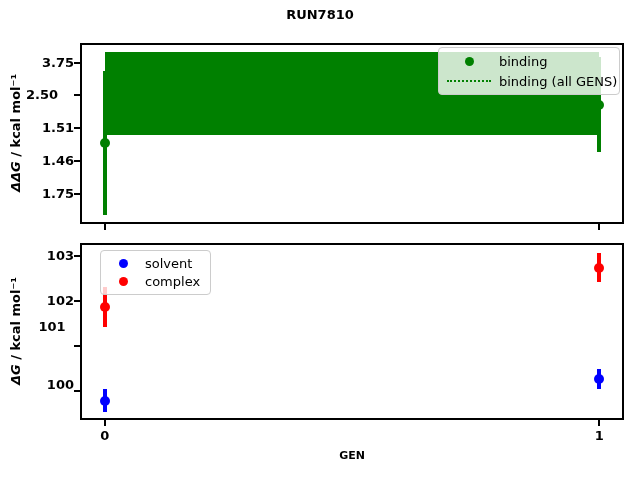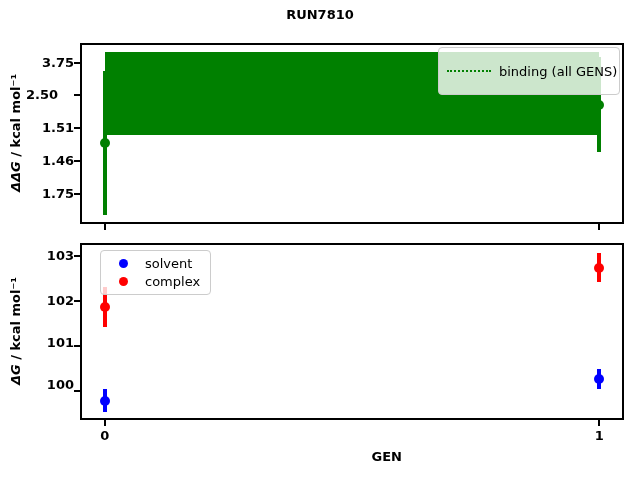--- a/index.html
+++ b/index.html
@@ -10,21 +10,21 @@
   .fig-title {
     position:absolute; left:0; right:0; top:7px; text-align:center;
     font-size:13px; font-weight:bold;
   }
   .axes { position:absolute; border:2px solid #000; box-sizing:border-box; background:transparent; z-index:4; }
   .ylabel {
     position:absolute; transform:rotate(-90deg); text-align:center;
     font-size:13px; font-weight:bold; white-space:nowrap; z-index:5;
   }
   .mathvar { font-style:italic; }
-  .xlabel { position:absolute; text-align:right; font-size:13px; font-weight:bold; z-index:5; }
+  .xlabel { position:absolute; text-align:center; font-size:11px; font-weight:bold; z-index:5; }
   .legend {
     position:absolute; border:1px solid #cccccc; border-radius:4px;
     background:rgba(255,255,255,0.8); display:flex; flex-direction:column;
     justify-content:space-around; padding:3px 8px; box-sizing:border-box; z-index:6;
   }
   .legend-row { display:flex; align-items:center; white-space:nowrap; }
   .legend-handle { display:flex; align-items:center; justify-content:center; flex:none; }
   .legend-dot { width:9px; height:9px; border-radius:50%; display:inline-block; }
   .legend-dotted { width:100%; height:0; border-top:2px dotted #008000; }
   .legend-label { margin-left:8px; font-size:13px; }
@@ -57,20 +57,26 @@
     <span class="mathvar">ΔΔG</span><span> / kcal mol⁻¹</span>
   </div>
   <div class="ylabel" style="left:-68px; top:322px; width:170px; height:18px;">
     <span class="mathvar">ΔG</span><span> / kcal mol⁻¹</span>
   </div>
   <div class="xlabel" style="left:302px; top:449px; width:100px;">GEN</div>
 
   <div class="legend" style="left:438px; top:47px; width:182px; height:48px;">
     <div class="legend-row">
       <span class="legend-handle" style="width:44px;">
+        <span class="legend-dot" style="background:#008000;"></span>
+      </span>
+      <span class="legend-label">binding</span>
+    </div>
+    <div class="legend-row">
+      <span class="legend-handle" style="width:44px;">
         <span class="legend-dotted" style="border-color:#008000;"></span>
       </span>
       <span class="legend-label">binding (all GENS)</span>
     </div>
   </div>
 
   <div class="legend" style="left:100px; top:250px; width:111px; height:45px;">
     <div class="legend-row">
       <span class="legend-handle" style="width:28px;">
         <span class="legend-dot" style="background:#0000ff;"></span>
@@ -99,21 +105,21 @@
       <div class="xtick" style="left: 103.727px; top: 224px;"></div>
       <div class="xtick" style="left: 598.273px; top: 224px;"></div>
       <div class="band" style="left: 104.727px; top: 52.1812px; width: 494.545px; height: 82.6304px; background: rgb(0, 128, 0);"></div>
       <div class="ebar" style="left: 102.727px; top: 70.5435px; height: 144.275px; background: rgb(0, 128, 0);"></div>
       <div class="marker" style="left: 99.7273px; top: 137.681px; background: rgb(0, 128, 0);"></div>
       <div class="ebar" style="left: 597.273px; top: 57.4275px; height: 94.4348px; background: rgb(0, 128, 0);"></div>
       <div class="marker" style="left: 594.273px; top: 99.6449px; background: rgb(0, 128, 0);"></div>
       <div class="ytick" style="left: 74px; top: 389.873px;"></div>
       <div class="yticklabel" style="left: 30px; top: 377px;">100</div>
       <div class="ytick" style="left: 74px; top: 345.063px;"></div>
-      <div class="yticklabel" style="left: 30px; top: 335px;">101</div>
+      <div class="yticklabel" style="left: 30px; top: 319px; text-align: center;">101</div>
       <div class="ytick" style="left: 74px; top: 300.253px;"></div>
       <div class="yticklabel" style="left: 30px; top: 293.253px;">102</div>
       <div class="ytick" style="left: 74px; top: 255.443px;"></div>
       <div class="yticklabel" style="left: 30px; top: 248.443px;">103</div>
       <div class="xtick" style="left: 103.727px; top: 420px;"></div>
       <div class="xticklabel" style="left: 92.7273px; top: 428px;">0</div>
       <div class="xtick" style="left: 598.273px; top: 420px;"></div>
       <div class="xticklabel" style="left: 587.273px; top: 428px;">1</div>
       <div class="ebar" style="left: 102.727px; top: 389.081px; height: 23.3013px; background: rgb(0, 0, 255);"></div>
       <div class="marker" style="left: 99.7273px; top: 395.732px; background: rgb(0, 0, 255);"></div>

